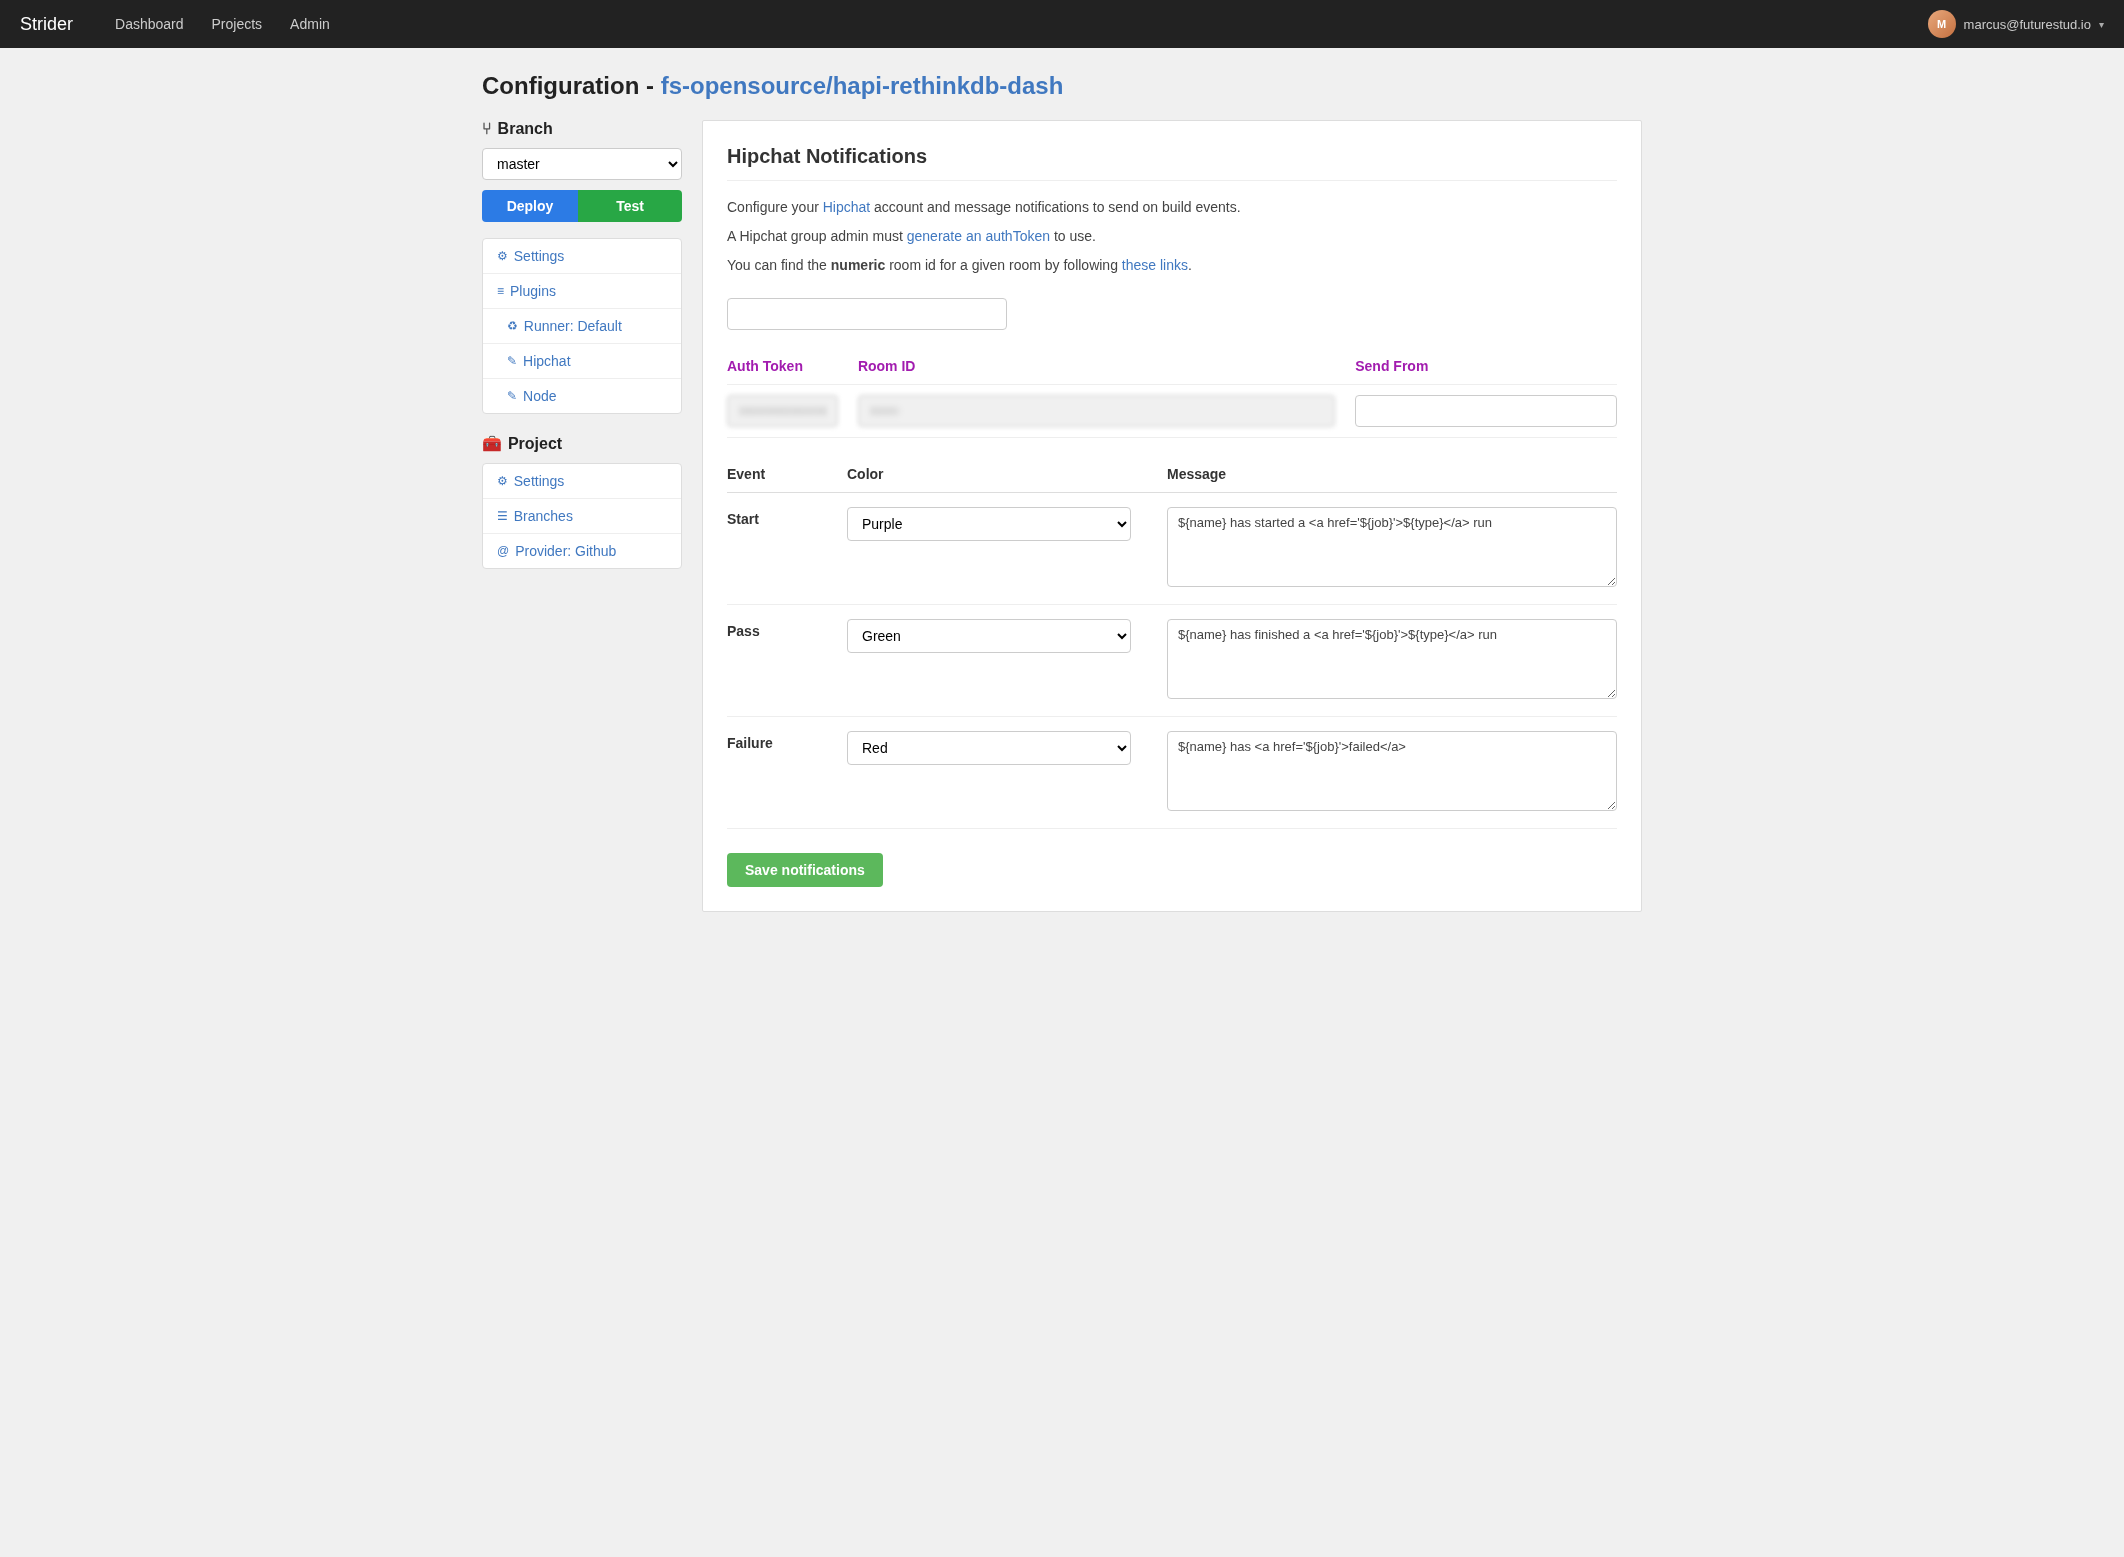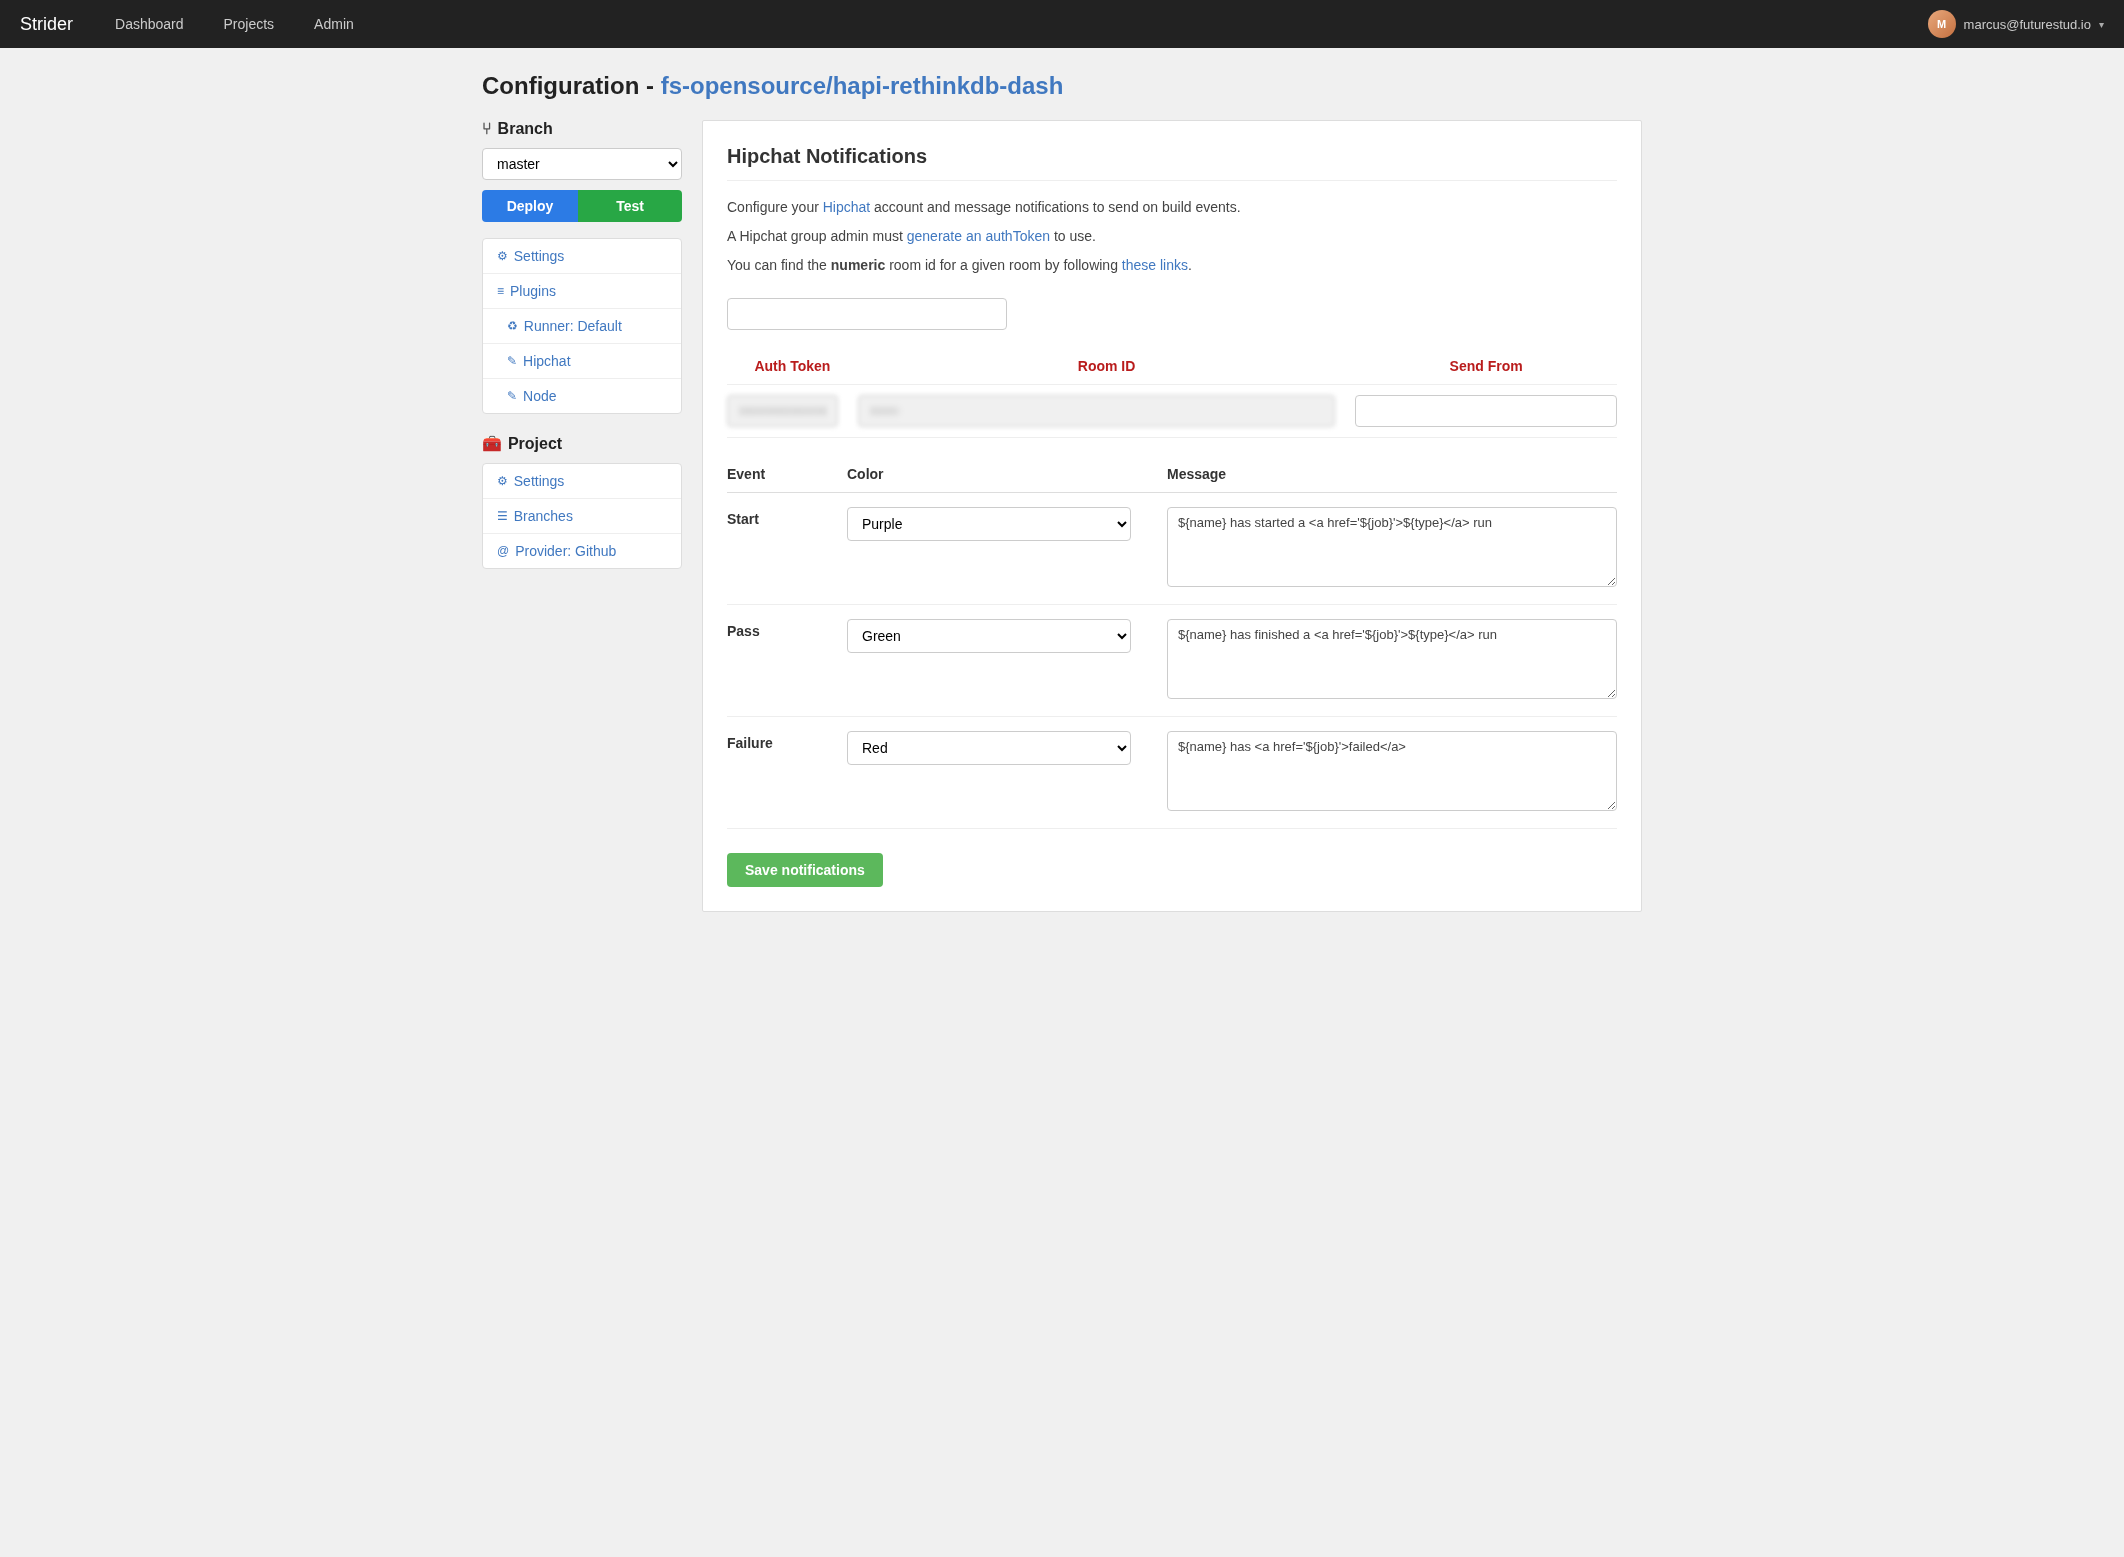--- a/index.html
+++ b/index.html
@@ -17,21 +17,21 @@
     .navbar-brand {
       color: #fff;
       font-size: 18px;
       font-weight: 500;
       margin-right: 30px;
       text-decoration: none;
     }
     .navbar-nav {
       display: flex;
       list-style: none;
-      gap: 16px;
+      gap: 4px;
       flex: 1;
     }
     .navbar-nav a {
       color: #ccc;
       text-decoration: none;
       padding: 6px 12px;
       border-radius: 3px;
       font-size: 14px;
     }
     .navbar-user {
@@ -193,25 +193,25 @@
       margin: 14px 0 20px;
     }
 
     
     .form-table {
       width: 100%;
       border-collapse: collapse;
       margin-bottom: 20px;
     }
     .form-table th {
-      text-align: center;
+      text-align: left;
       font-weight: bold;
       font-size: 14px;
       padding: 8px 0 10px;
-      color: #b91c1c;
+      color: #a21caf;
       border-bottom: 1px solid #eee;
     }
     .form-table th:first-child { width: 100px; }
     .form-table th:nth-child(2) { width: 380px; }
     .form-table th:nth-child(3) { width: 200px; }
     .form-table td {
       padding: 10px 0;
       border-bottom: 1px solid #eee;
       vertical-align: top;
     }

